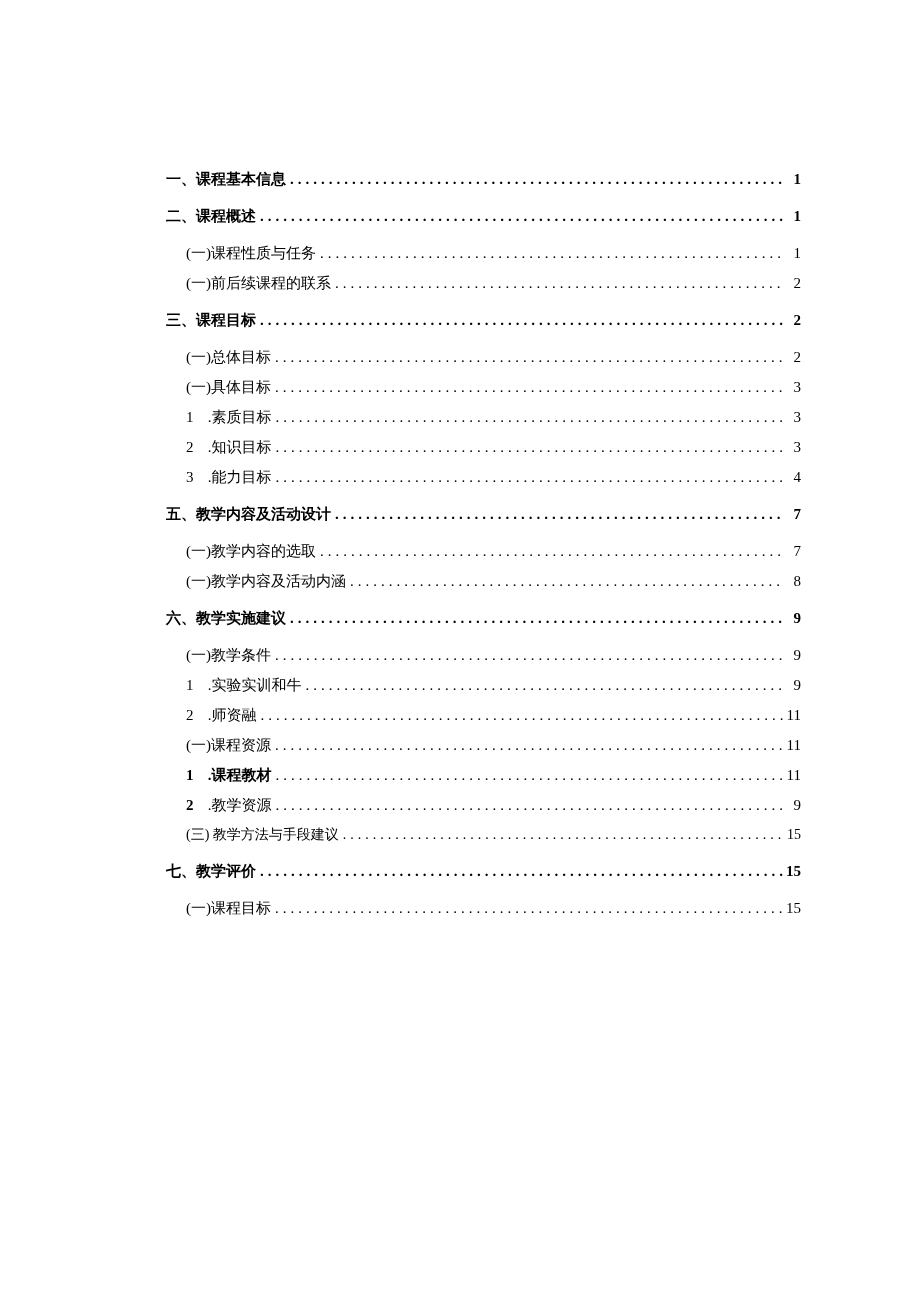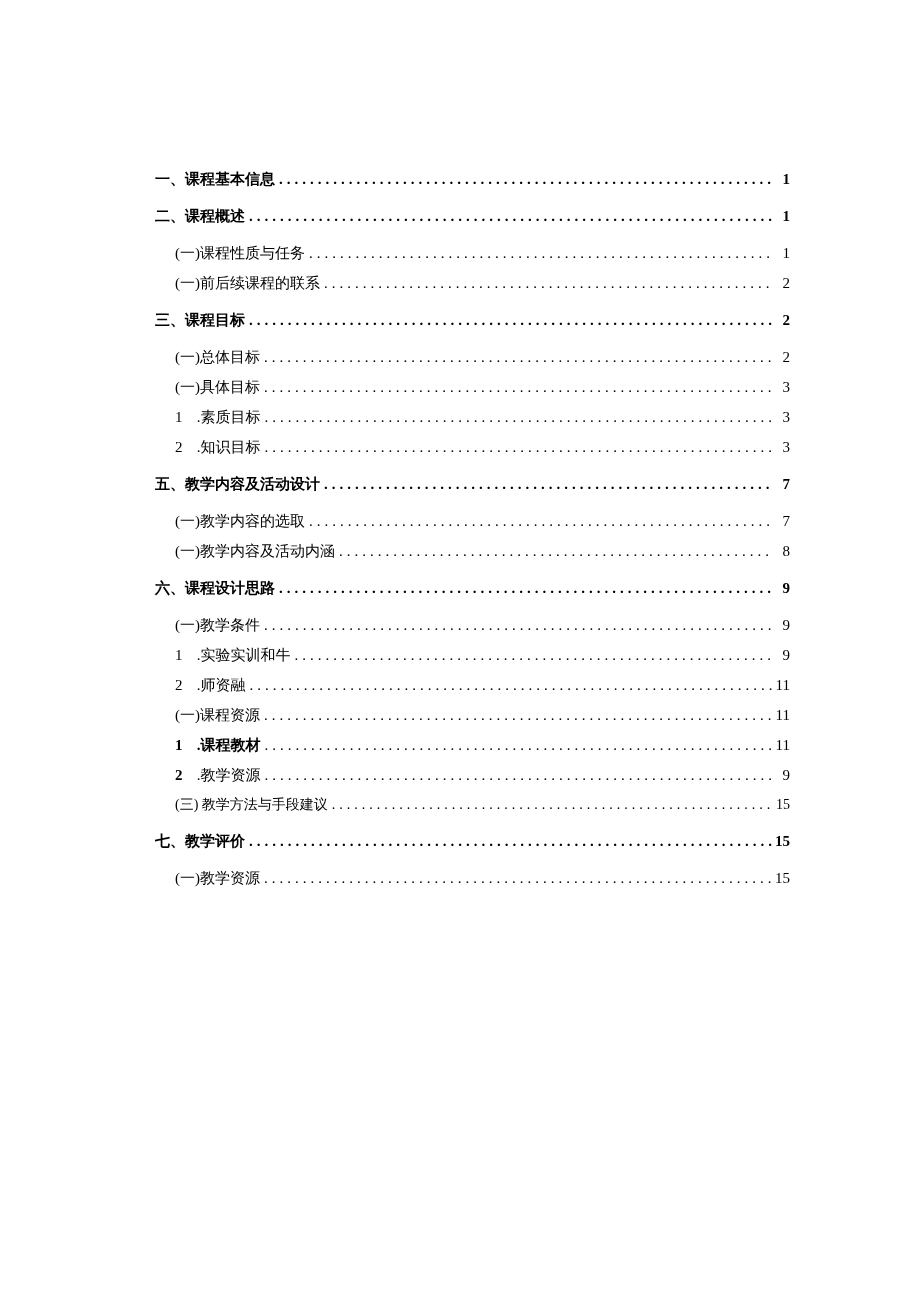--- a/index.html
+++ b/index.html
@@ -10,20 +10,21 @@
     body {
       width: 920px;
       height: 1301px;
       background: #ffffff;
       font-family: "SimSun", "宋体", serif;
       color: #000000;
       padding: 170px 130px 0 155px;
     }
     .toc-container {
       width: 100%;
+      margin-left: 11px;
     }
     .toc-line {
       display: flex;
       align-items: baseline;
       white-space: nowrap;
       margin-bottom: 11px;
       font-size: 15px;
     }
     .toc-level-1 {
       font-weight: bold;
@@ -128,20 +129,25 @@
     <span class="dots"></span>
     <span class="toc-page">3</span>
   </div>
 
   <div class="toc-line toc-level-3">
     <span class="toc-label"><span class="toc-num">2</span>&nbsp;<span>.知识目标</span></span>
     <span class="dots"></span>
     <span class="toc-page">3</span>
   </div>
 
+  <div class="toc-line toc-level-3">
+    <span class="toc-label"><span class="toc-num">3</span>&nbsp;<span>.能力目标</span></span>
+    <span class="dots"></span>
+    <span class="toc-page">4</span>
+  </div>
 
 
   <div class="toc-line toc-level-1">
     <span class="toc-label">五、教学内容及活动设计</span>
     <span class="dots"></span>
     <span class="toc-page">7</span>
   </div>
 
   <div class="toc-line toc-level-2">
     <span class="toc-label">(一)教学内容的选取</span>
@@ -149,21 +155,21 @@
     <span class="toc-page">7</span>
   </div>
 
   <div class="toc-line toc-level-2">
     <span class="toc-label">(一)教学内容及活动内涵</span>
     <span class="dots"></span>
     <span class="toc-page">8</span>
   </div>
 
   <div class="toc-line toc-level-1">
-    <span class="toc-label">六、课程设计思路</span>
+    <span class="toc-label">六、教学实施建议</span>
     <span class="dots"></span>
     <span class="toc-page">9</span>
   </div>
 
   <div class="toc-line toc-level-2">
     <span class="toc-label">(一)教学条件</span>
     <span class="dots"></span>
     <span class="toc-page">9</span>
   </div>
 
@@ -203,19 +209,19 @@
     <span class="toc-page">15</span>
   </div>
 
   <div class="toc-line toc-level-1">
     <span class="toc-label">七、教学评价</span>
     <span class="dots"></span>
     <span class="toc-page">15</span>
   </div>
 
   <div class="toc-line toc-level-2">
-    <span class="toc-label">(一)教学资源</span>
+    <span class="toc-label">(一)课程目标</span>
     <span class="dots"></span>
     <span class="toc-page">15</span>
   </div>
 
 
 </div>
 
 </body></html>

